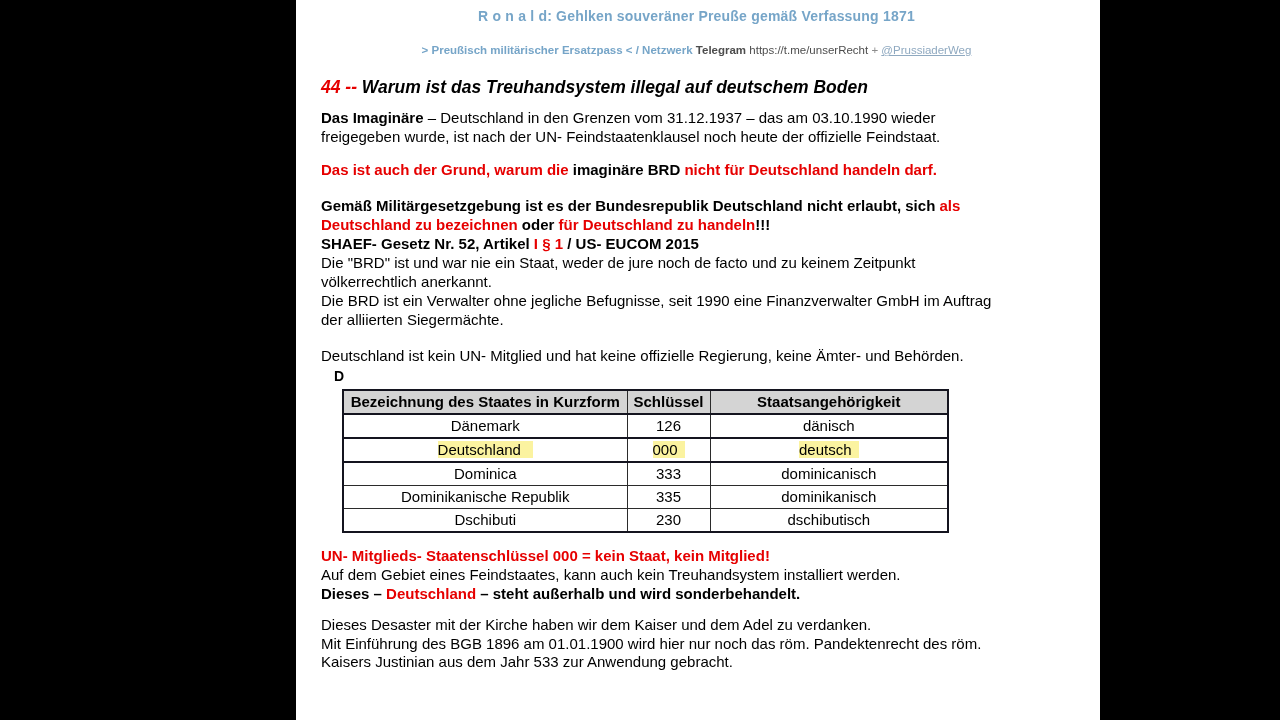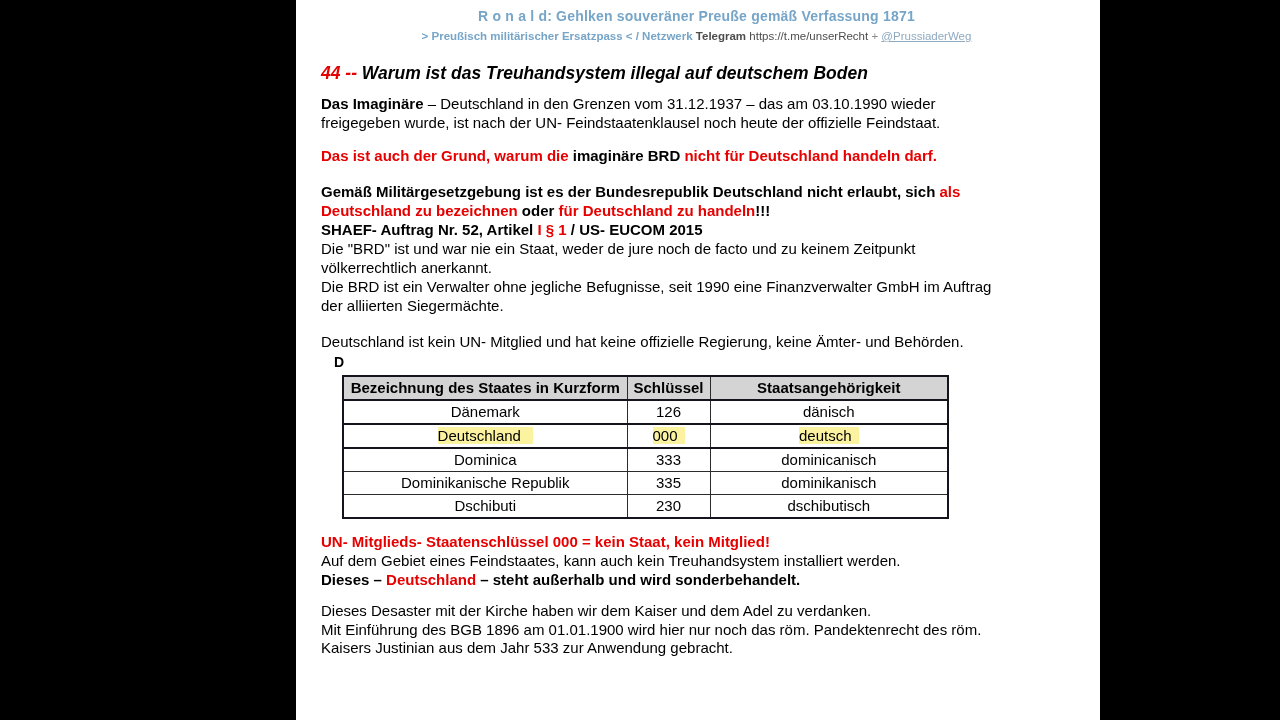--- a/index.html
+++ b/index.html
@@ -5,21 +5,21 @@
   * { margin:0; padding:0; box-sizing:border-box; }
   html,body { width:1280px; height:720px; background:#000; overflow:hidden;
               font-family:"Liberation Sans", sans-serif; }
   .stage { position:relative; width:1280px; height:720px; background:#000; }
   .paper { position:absolute; left:296px; top:0; width:804px; height:720px;
            background:#ffffff; padding:8px 28px 0 25px; }
 
   
   .hdr { text-align:center; }
   .hdr-l1 { font-size:14px; font-weight:bold; color:#76a5c8; letter-spacing:.2px; }
-  .hdr-l2 { font-size:11.5px; margin-top:6px; color:#595959; }
+  .hdr-l2 { font-size:11.5px; margin-top:20px; color:#595959; }
   .hdr-l2 .blue { color:#76a5c8; font-weight:bold; }
   .hdr-l2 .tg   { color:#4d4d4d; font-weight:bold; }
   .hdr-l2 .url  { color:#4d4d4d; text-decoration:none; }
   .hdr-l2 .plus { color:#8c8c8c; }
   .hdr-l2 .handle { color:#8fa9c0; text-decoration:underline; cursor:pointer; }
 
   
   .title { margin-top:21px; font-size:17.5px; font-weight:bold; color:#000;font-style:italic; }
   .red { color:#e60000; }
   b, .b { font-weight:bold; }
@@ -81,21 +81,21 @@
     </div>
 
     <div class="body-txt military">
       <div>
         <span>Gemäß Militärgesetzgebung ist es der Bundesrepublik Deutschland nicht erlaubt, sich </span><span class="red">als</span>
       </div>
       <div>
         <span class="red">Deutschland zu bezeichnen</span><span> oder </span><span class="red">für Deutschland zu handeln</span><span>!!!</span>
       </div>
       <div>
-        <span>SHAEF- Auftrag Nr. 52, Artikel </span><span class="red">I § 1</span><span> / US- EUCOM 2015</span>
+        <span>SHAEF- Gesetz Nr. 52, Artikel </span><span class="red">I § 1</span><span> / US- EUCOM 2015</span>
       </div>
       <div class="plain">Die "BRD" ist und war nie ein Staat, weder de jure noch de facto und zu keinem Zeitpunkt</div>
       <div class="plain">völkerrechtlich anerkannt.</div>
       <div class="plain">Die BRD ist ein Verwalter ohne jegliche Befugnisse, seit 1990 eine Finanzverwalter GmbH im Auftrag</div>
       <div class="plain">der alliierten Siegermächte.</div>
     </div>
 
     <div class="body-txt unline">Deutschland ist kein UN- Mitglied und hat keine offizielle Regierung, keine Ämter- und Behörden.</div>
 
     <div class="tbl-label">D</div>

